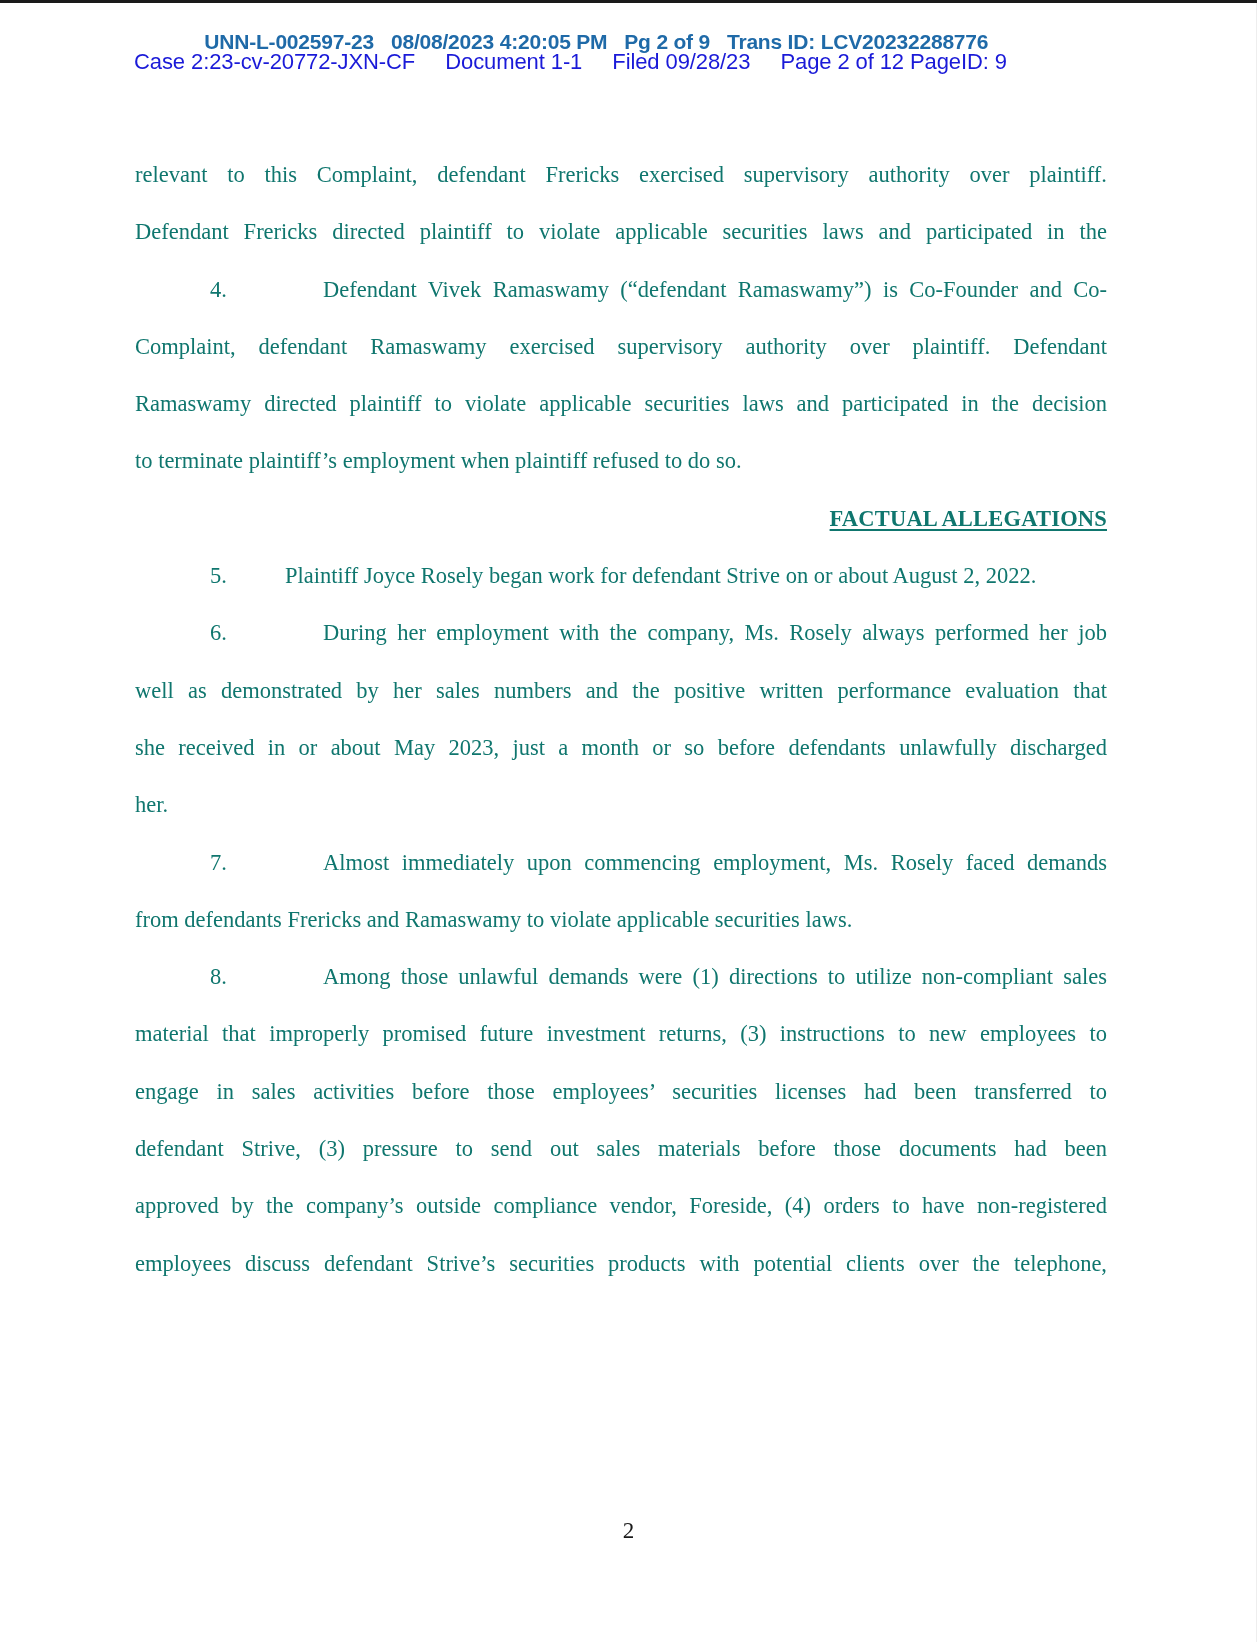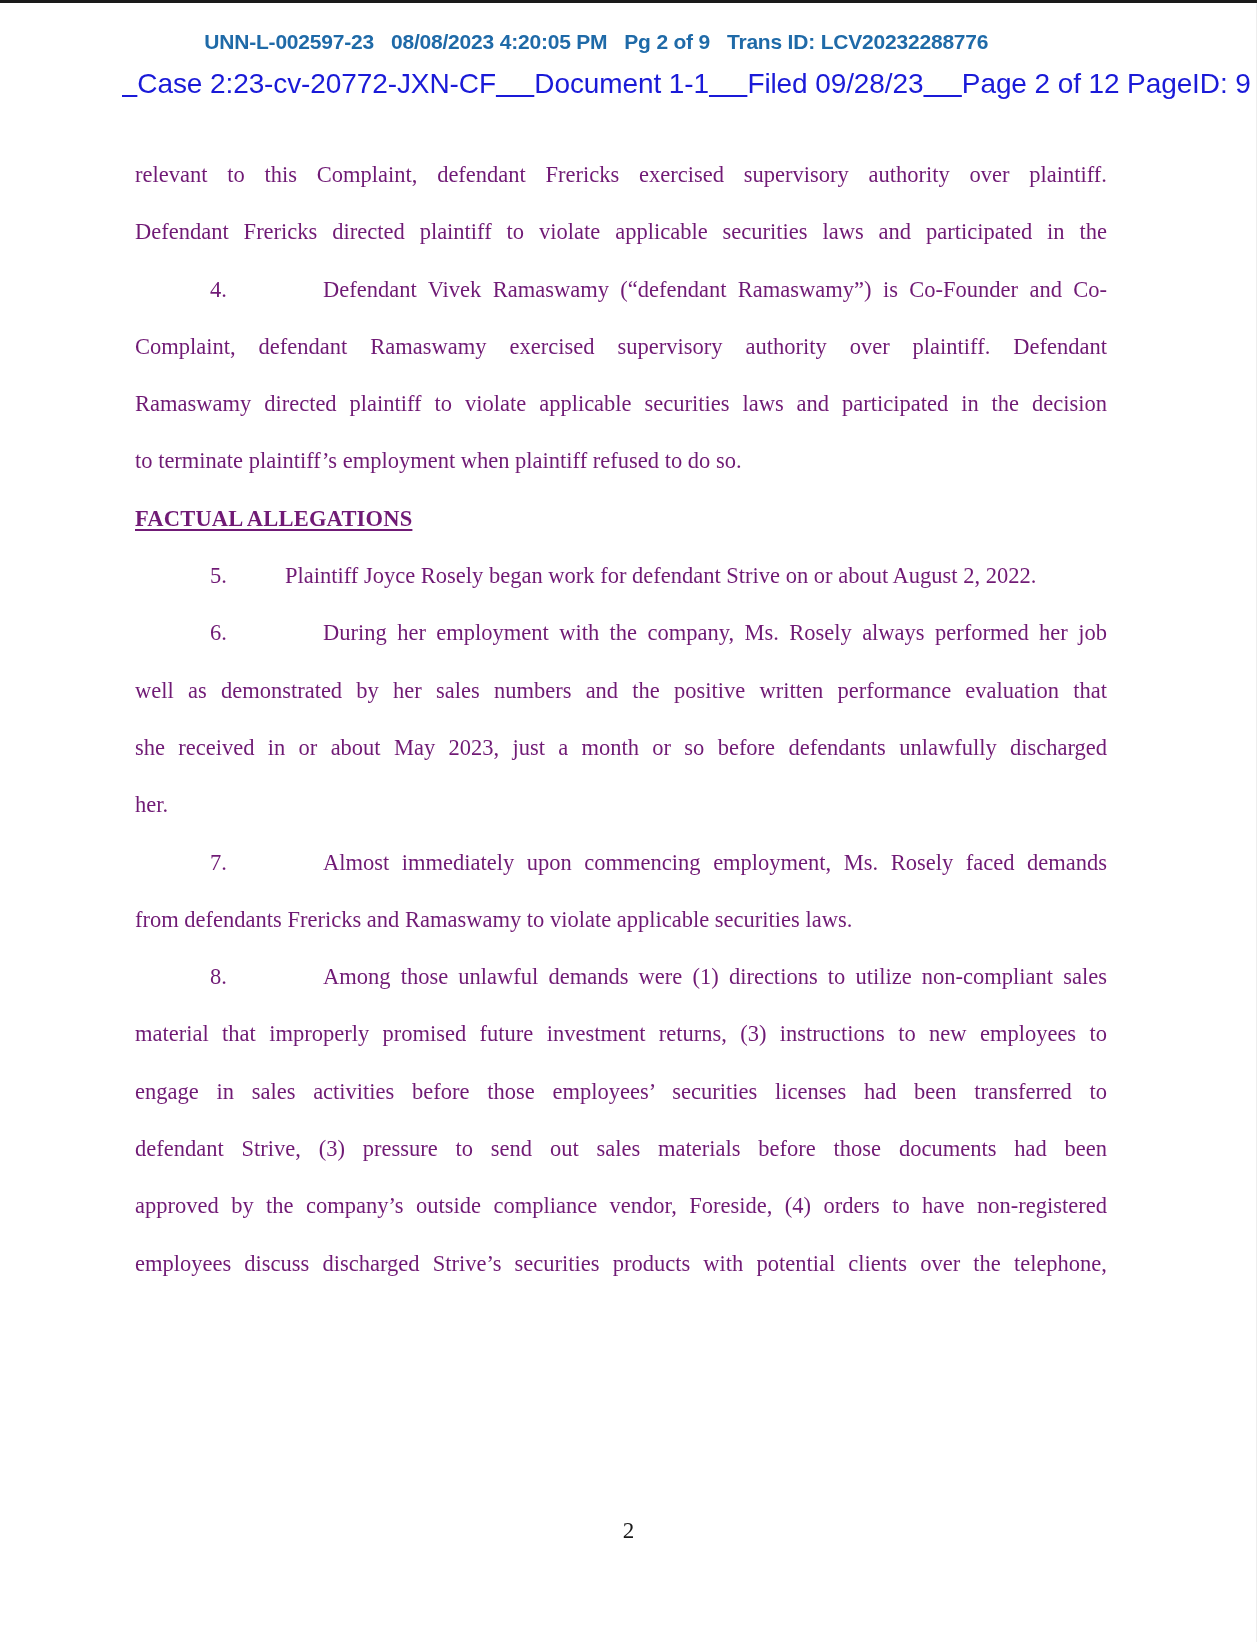--- a/index.html
+++ b/index.html
@@ -1,30 +1,30 @@
 <!DOCTYPE html>
 <html><head>
 <meta charset="utf-8">
 <style>
   html, body { margin: 0; padding: 0; background: #ffffff; }
   body { width: 1257px; height: 1642px; position: relative; overflow: hidden; }
   .topbar { position: absolute; left: 0; top: 0; width: 1257px; height: 3px; background: #1a1a1a; }
   .right-edge { position: absolute; right: 0; top: 3px; width: 1px; height: 1639px; background: #eeeeee; }
   .stamp { position: absolute; font-family: "Liberation Sans", sans-serif; white-space: pre; line-height: 1; }
   .stamp.state { top: 10px; left: 193px; font-size: 21px; color: #1f6aa8; letter-spacing: -0.2px; font-weight: bold; }
-  .stamp.federal { top: 42px; left: 122px; font-size: 28px; color: #1a1ad8; letter-spacing: -0.1px; text-decoration: underline; }
+  .stamp.federal { top: 29px; left: 122px; font-size: 22px; color: #1a1ad8; letter-spacing: -0.1px; }
   .stamp span { display: inline-block; }
-  .page { position: absolute; left: 135px; top: 155px; width: 972px; font-family: "Liberation Serif", serif; font-size: 22.5px; color: #701a75; }
+  .page { position: absolute; left: 135px; top: 155px; width: 972px; font-family: "Liberation Serif", serif; font-size: 22.5px; color: #0f766e; }
   .line { height: 57.3px; line-height: 40px; white-space: nowrap; }
   .line.just { text-align: justify; text-align-last: justify; }
   .line.para { position: relative; }
   .num { position: absolute; left: 75px; }
   .indent { position: absolute; left: 150px; right: 0; }
   .indent.just { text-align: justify; text-align-last: justify; margin-left: 38px; }
-  .heading { text-align: left; font-weight: bold; text-decoration: underline; text-underline-offset: 3px; letter-spacing: 0.2px; }
+  .heading { text-align: right; font-weight: bold; text-decoration: underline; text-underline-offset: 3px; letter-spacing: 0.2px; }
   .pagenum { position: absolute; top: 1518px; left: 0; width: 1257px; text-align: center; font-family: "Liberation Serif", serif; font-size: 23px; color: #1a1a1a; }
 </style>
 </head>
 <body>
 
 <div class="topbar"></div>
 <div class="right-edge"></div>
 
 <div class="stamp state" style="color: rgb(31, 106, 168);">
   <span>UNN-L-002597-23</span>&nbsp;&nbsp;&nbsp;<span>08/08/2023 4:20:05 PM</span>&nbsp;&nbsp;&nbsp;<span>Pg 2 of 9</span>&nbsp;&nbsp;&nbsp;<span>Trans ID: LCV20232288776</span>
@@ -68,16 +68,16 @@
   <div class="line">from defendants Frericks and Ramaswamy to violate applicable securities laws.</div>
 
   <div class="line para">
     <span class="num">8.</span>
     <span class="indent just">Among those unlawful demands were (1) directions to utilize non-compliant sales</span>
   </div>
   <div class="line just">material that improperly promised future investment returns, (3) instructions to new employees to</div>
   <div class="line just">engage in sales activities before those employees’ securities licenses had been transferred to</div>
   <div class="line just">defendant Strive, (3) pressure to send out sales materials before those documents had been</div>
   <div class="line just">approved by the company’s outside compliance vendor, Foreside, (4) orders to have non-registered</div>
-  <div class="line just">employees discuss discharged Strive’s securities products with potential clients over the telephone,</div>
+  <div class="line just">employees discuss defendant Strive’s securities products with potential clients over the telephone,</div>
 </div>
 
 <div class="pagenum">2</div>
 
 </body></html>

